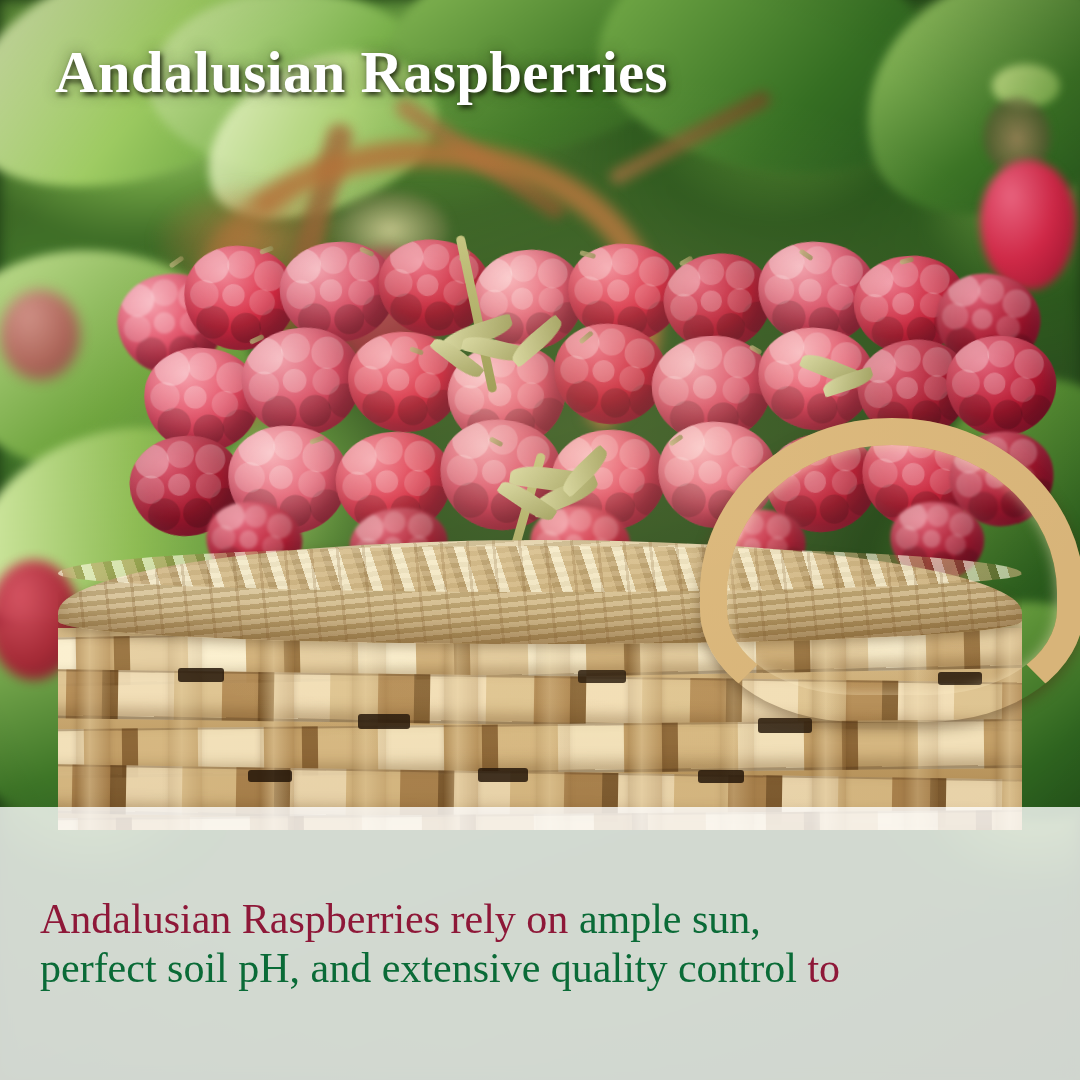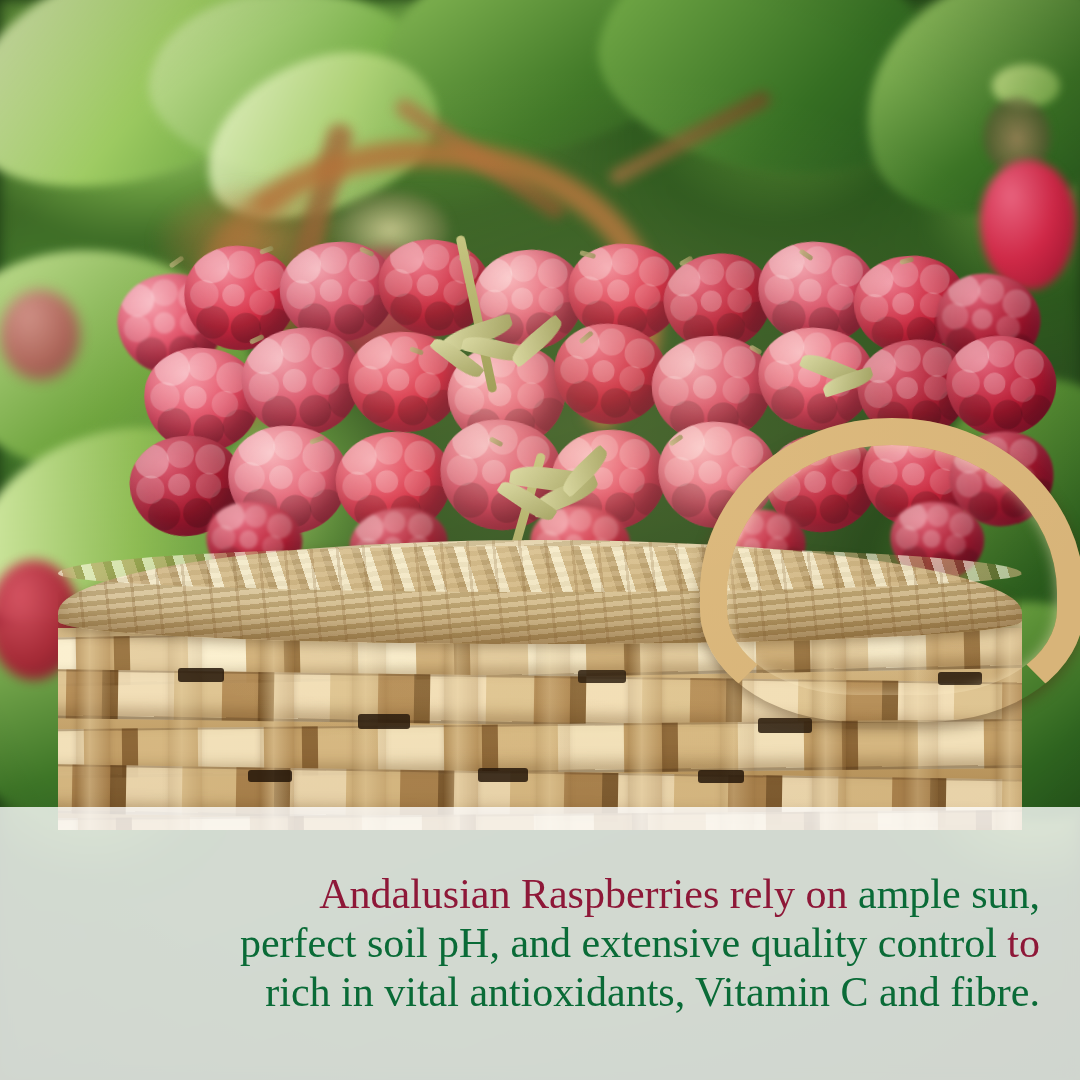--- a/index.html
+++ b/index.html
@@ -158,21 +158,21 @@
   
   .title{position:absolute;left:55px;top:38px;z-index:40;
     font-size:59px;font-weight:bold;color:#ffffff;letter-spacing:.2px;
     text-shadow:2px 3px 5px rgba(25,30,12,.85), 0 0 16px rgba(30,40,15,.45);
     white-space:nowrap;}
 
   
   .caption-panel{position:absolute;left:0;top:807px;width:1080px;height:273px;z-index:45;
     background:rgba(255,255,255,.80);
     display:flex;align-items:center;justify-content:center;}
-  .caption{width:1000px;text-align:right;font-size:42px;line-height:49px;font-weight:normal;}
+  .caption{width:1000px;text-align:left;font-size:42px;line-height:49px;font-weight:normal;}
   .cap-line{white-space:nowrap;}
   .cmaroon{color:#8e1838;}
   .cgreen{color:#0a6b37;}
 </style>
 </head>
 <body>
 
 <div id="card">
 
   <div class="photo">
@@ -300,22 +300,22 @@
         <div class="rim-twist"></div>
       </div>
     </div>
 
     <div class="handle"></div>
 
     <div class="warm"></div>
     <div class="vign"></div>
   </div>
 
+  <div class="title">Andalusian Raspberries</div>
 
   <div class="caption-panel">
     <div class="caption">
       <div class="cap-line"><span class="cmaroon">Andalusian Raspberries rely on </span><span class="cgreen">ample sun,</span></div>
       <div class="cap-line"><span class="cgreen">perfect soil pH, and extensive quality control </span><span class="cmaroon">to</span></div>
-      <div class="cap-line"><span class="cgreen">rich in vital antioxidants, Vitamin C and fibre.</span></div>
     </div>
   </div>
 
 </div>
 
 </body></html>

